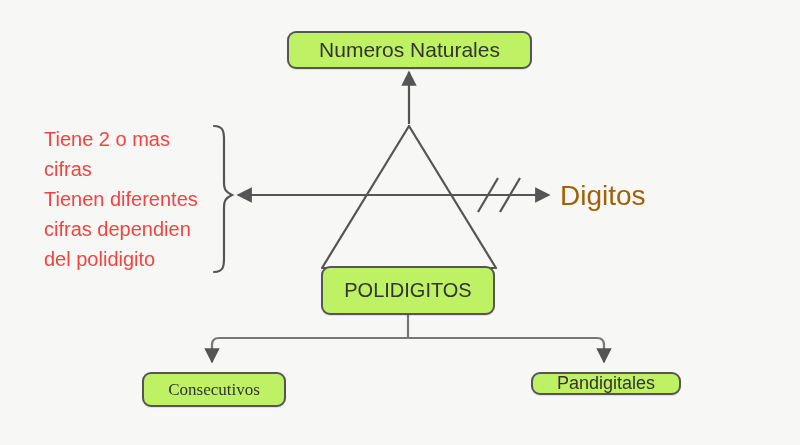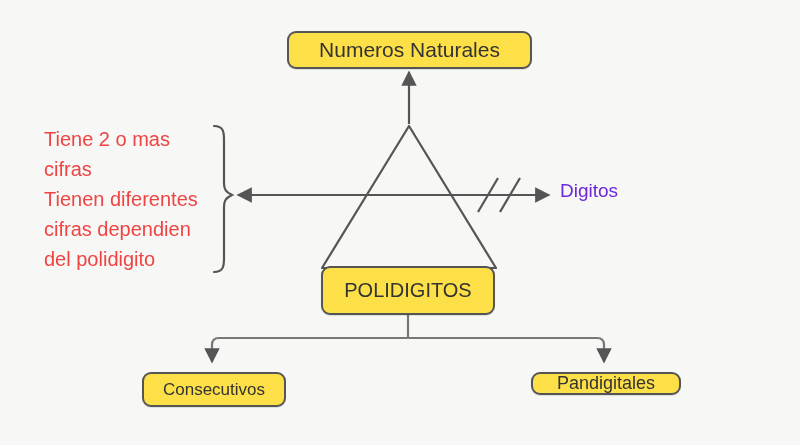--- a/index.html
+++ b/index.html
@@ -19,21 +19,21 @@
     position: absolute;
     left: 0;
     top: 0;
     width: 800px;
     height: 445px;
     pointer-events: none;
   }
   .node-box {
     position: absolute;
     box-sizing: border-box;
-    background: #fde047;
+    background: #bef264;
     border: 2px solid #555555;
     border-radius: 9px;
     display: flex;
     align-items: center;
     justify-content: center;
     color: #333333;
     white-space: nowrap;
     box-shadow: 0 1px 1px rgba(0,0,0,0.10);
   }
   #node-numeros-naturales {
@@ -49,34 +49,35 @@
     width: 174px;
     height: 49px;
     font-size: 20px;
   }
   #node-consecutivos {
     left: 142px;
     top: 372px;
     width: 144px;
     height: 35px;
     font-size: 17px;
+    font-family: Liberation Serif, serif;
   }
   #node-pandigitales {
     left: 531px;
     top: 372px;
     width: 150px;
     height: 23px;
     font-size: 18px;
   }
   #label-digitos {
     position: absolute;
     left: 560px;
     top: 180px;
-    font-size: 19px;
-    color: #6d28d9;
+    font-size: 28px;
+    color: #a16207;
     white-space: nowrap;
   }
   #annotation-block {
     position: absolute;
     left: 44px;
     top: 124px;
     width: 180px;
     font-size: 20px;
     line-height: 30px;
     color: #ef4444;

